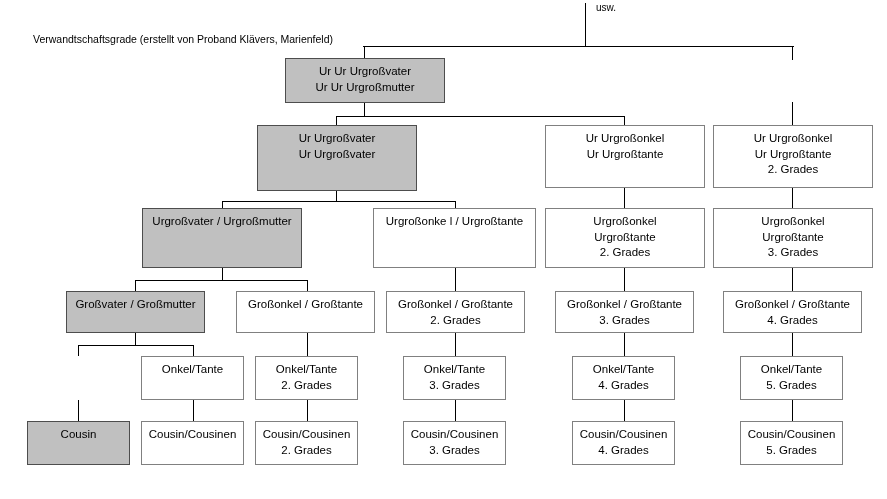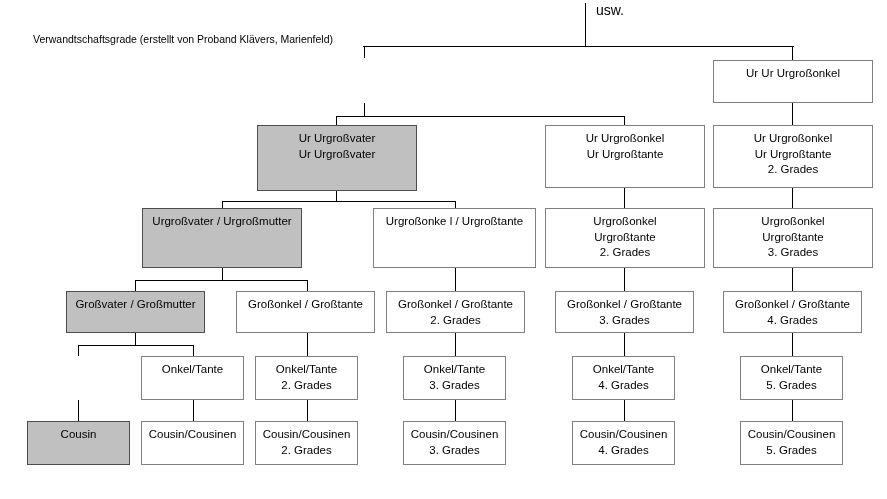--- a/index.html
+++ b/index.html
@@ -18,21 +18,21 @@
     position:absolute;
     left:33px; top:33px;
     font-size:10.5px;
     color:#000;
     white-space:nowrap;
     letter-spacing:0px;
   }
   .usw{
     position:absolute;
     left:596px; top:2px;
-    font-size:14px;
+    font-size:10px;
     color:#000;
     white-space:nowrap;
   }
   
   .node{
     position:absolute;
     box-sizing:border-box;
     display:flex;
     flex-direction:column;
     align-items:center;
@@ -113,21 +113,21 @@
   <div class="vline" style="left:624px; top:333px; height:23px;"></div>
   <div class="vline" style="left:792px; top:333px; height:23px;"></div>
 
   <div class="vline" style="left:78px;  top:400px; height:21px;"></div>
   <div class="vline" style="left:193px; top:400px; height:21px;"></div>
   <div class="vline" style="left:307px; top:400px; height:21px;"></div>
   <div class="vline" style="left:455px; top:400px; height:21px;"></div>
   <div class="vline" style="left:624px; top:400px; height:21px;"></div>
   <div class="vline" style="left:792px; top:400px; height:21px;"></div>
 
-  <div class="node white" style="left:713px; top:60px;  width:160px; height:43px;"><span class="ln">Ur Ur Urgroßonkel</span></div>
+  <div class="node gray" style="left:285px; top:58px;  width:160px; height:45px;"><span class="ln">Ur Ur Urgroßvater</span><span class="ln">Ur Ur Urgroßmutter</span></div>
 
   <div class="node gray" style="left:257px; top:125px; width:160px; height:66px;"><span class="ln">Ur Urgroßvater</span><span class="ln">Ur Urgroßvater</span></div>
   <div class="node white" style="left:545px; top:125px; width:160px; height:63px;"><span class="ln">Ur Urgroßonkel</span><span class="ln">Ur Urgroßtante</span></div>
   <div class="node white" style="left:713px; top:125px; width:160px; height:63px;"><span class="ln">Ur Urgroßonkel</span><span class="ln">Ur Urgroßtante</span><span class="ln">2. Grades</span></div>
 
   <div class="node gray" style="left:142px; top:208px; width:160px; height:60px;"><span class="ln">Urgroßvater / Urgroßmutter</span></div>
   <div class="node white" style="left:373px; top:208px; width:163px; height:60px;"><span class="ln">Urgroßonke l / Urgroßtante</span></div>
   <div class="node white" style="left:545px; top:208px; width:160px; height:60px;"><span class="ln">Urgroßonkel</span><span class="ln">Urgroßtante</span><span class="ln">2. Grades</span></div>
   <div class="node white" style="left:713px; top:208px; width:160px; height:60px;"><span class="ln">Urgroßonkel</span><span class="ln">Urgroßtante</span><span class="ln">3. Grades</span></div>
 

